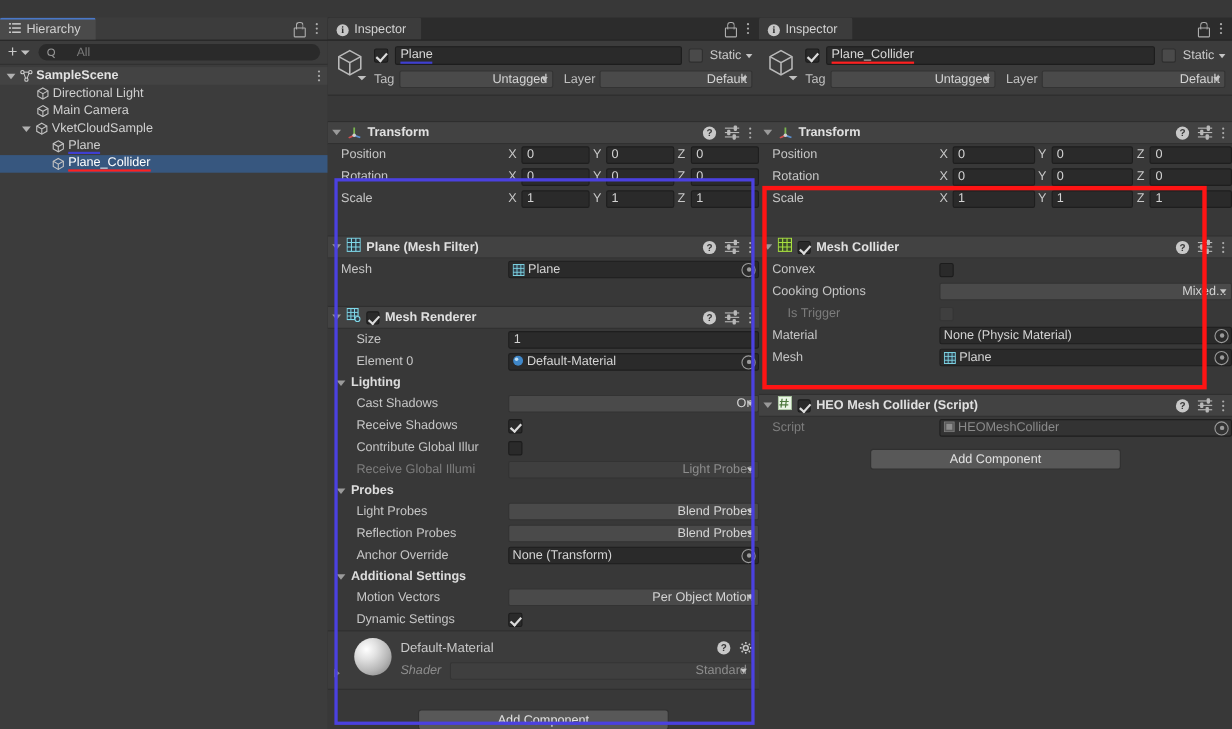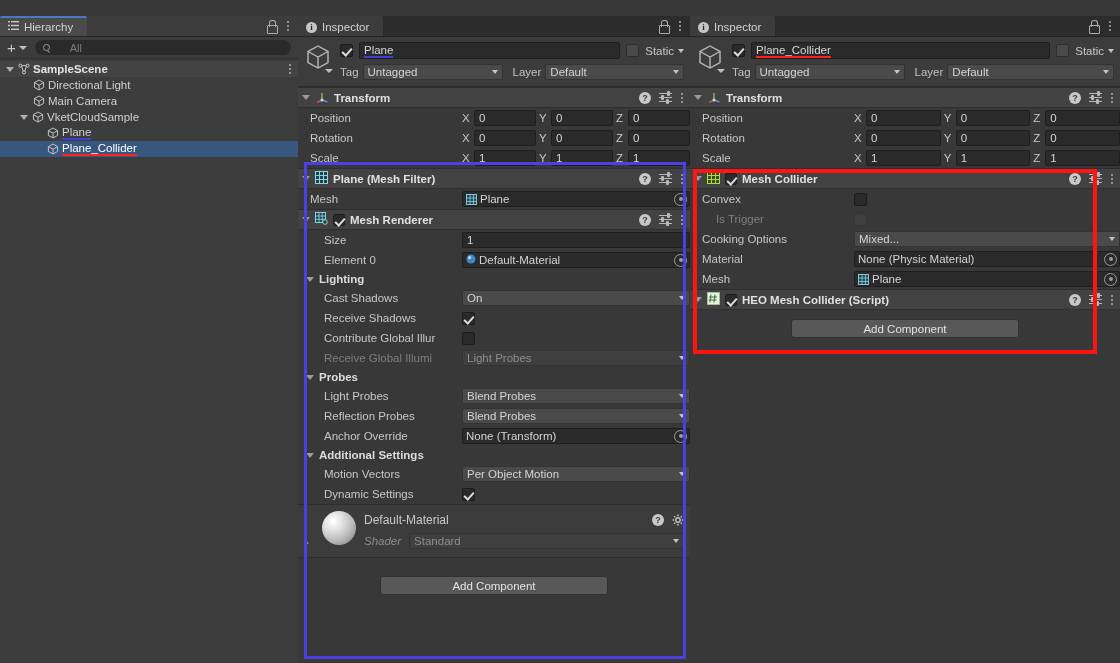--- a/index.html
+++ b/index.html
@@ -114,30 +114,30 @@
     color: #d8d8d8; font-size: 11.5px; min-width:0;
   }
   .namefield .nametext { position: relative; }
   .static-wrap { display: flex; align-items: center; gap: 4px; color: #c8c8c8; flex:none;}
   .tri-dn { width:0;height:0;border-left:3.5px solid transparent;border-right:3.5px solid transparent;border-top:4px solid #c4c4c4;}
   .row-tag { display: flex; align-items: center; gap: 4px; }
   .row-tag .lab { color: #c0c0c0; }
   .dd {
     height: 16px; background: #4a4a4a; border: 1px solid #333;
     border-radius: 2px; display: flex; align-items: center;
-    padding: 0 4px; color: #d4d4d4; font-size: 11.5px; position: relative;
+    padding: 0 4px; color: #d4d4d4; font-size: 11.5px; position: relative; justify-content: flex-end;
   }
   .dd .arrow { position:absolute; right:4px; top:50%; margin-top:-2px;
     width:0;height:0;border-left:3.5px solid transparent;border-right:3.5px solid transparent;border-top:4px solid #c4c4c4;}
 
   
   .comp-head {
     height: 21px; background: #424242; display: flex; align-items: center;
     gap: 5px; padding: 0 6px 0 4px; border-top:1px solid #2e2e2e; border-bottom: 1px solid #303030;
-    font-weight: bold; color: #e0e0e0; font-size: 11.5px;
+    font-weight: bold; color: #e0e0e0; font-size: 11.5px; margin-top: 23px;
   }
   .comp-head .ctri { width:0;height:0;border-left:4.5px solid transparent;border-right:4.5px solid transparent;border-top:5px solid #9a9a9a;}
   .comp-head .hdr-icons { margin-left:auto; display:flex; align-items:center; gap:8px;}
   .q-ico { width:12px;height:12px;border-radius:50%;background:#c8c8c8;color:#3a3a3a;font-size:9px;font-weight:bold;text-align:center;line-height:12px;}
   .pre-ico { width:13px;height:12px;position:relative;}
   .pre-ico i{position:absolute;left:0;height:1.6px;background:#b8b8b8;width:13px;}
   .pre-ico i:nth-child(1){top:1px}.pre-ico i:nth-child(2){top:5px}.pre-ico i:nth-child(3){top:9px}
   .pre-ico b{position:absolute;width:3px;height:5px;background:#b8b8b8;border-radius:1px;}
   .pre-ico b:nth-child(4){left:8px;top:-1px}.pre-ico b:nth-child(5){left:2px;top:3px}.pre-ico b:nth-child(6){left:7px;top:7px}
 
@@ -837,32 +837,32 @@
             </span>
         </span>
       </div>
       <div class="prow">
         <span class="plabel">Convex</span>
         <div class="pfield">
           <div class="cb"></div>
         </div>
       </div>
       <div class="prow">
-        <span class="plabel ind dim">Is Trigger</span>
-        <div class="pfield">
-          <div class="cb dim"></div>
-        </div>
-      </div>
-      <div class="prow">
         <span class="plabel">Cooking Options</span>
         <div class="pfield">
           <div class="dd" style="flex:1">
             <span>Mixed...</span>
             <span class="arrow"></span>
           </div>
+        </div>
+      </div>
+      <div class="prow">
+        <span class="plabel ind dim">Is Trigger</span>
+        <div class="pfield">
+          <div class="cb dim"></div>
         </div>
       </div>
       <div class="prow">
         <span class="plabel">Material</span>
         <div class="pfield">
           <div class="objfield">
             <span>None (Physic Material)</span>
             <span class="pick"></span>
           </div>
         </div>
@@ -908,20 +908,35 @@
               <b></b>
               <b></b>
             </span>
           <span class="kebab">
               <i></i>
               <i></i>
               <i></i>
             </span>
         </span>
       </div>
+      <div class="prow">
+        <span class="plabel dim">Script</span>
+        <div class="pfield">
+          <div class="objfield dim" style="background:#333;">
+            <span style="flex:none">
+              <svg width="10" height="10" viewBox="0 0 10 10">
+                  <rect x="0.5" y="0.5" width="9" height="9" fill="#5a5a5a" stroke="#808080" stroke-width="0.8"></rect>
+                  <rect x="2.3" y="2.3" width="5.4" height="5.4" fill="#8e8e8e"></rect>
+                </svg>
+            </span>
+            <span>HEOMeshCollider</span>
+            <span class="pick"></span>
+          </div>
+        </div>
+      </div>
 
       <div class="addcomp-wrap" style="padding-top:9px;">
         <div class="addcomp">Add Component</div>
       </div>
     </div>
   </div>
 
   <div class="hl blue" style="left:304px; top:162px; width:382px; height:497px;"></div>
   <div class="hl red" style="left:693px; top:169px; width:404px; height:185px;"></div>
 

